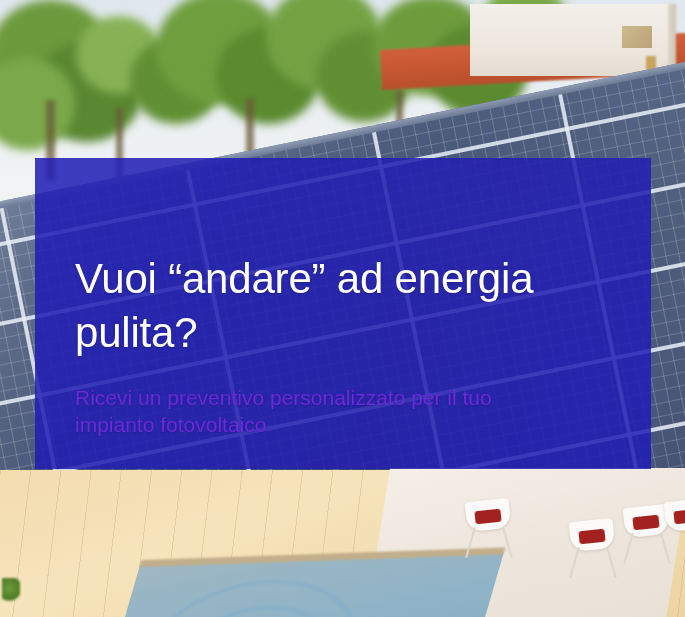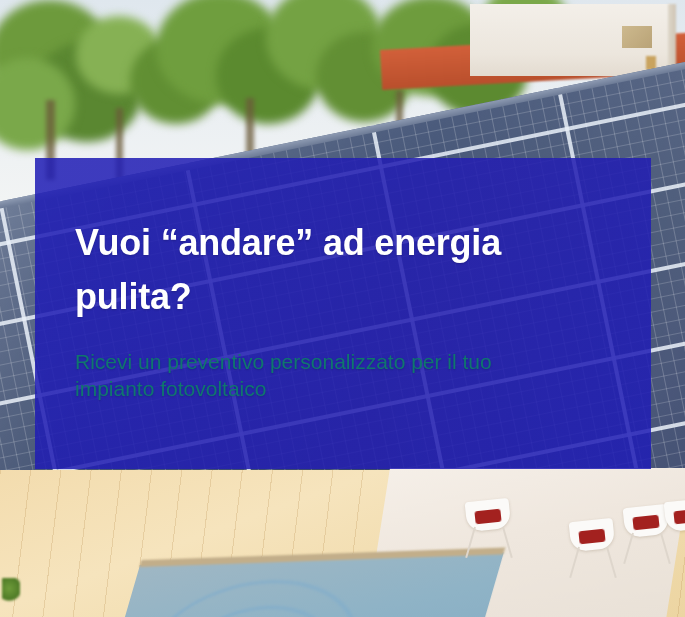--- a/index.html
+++ b/index.html
@@ -201,30 +201,31 @@
   }
   #overlay .tint{
     position:absolute; inset:0;
     background:linear-gradient(118deg, rgba(26,24,170,.10) 0%, rgba(60,40,150,.16) 62%, rgba(30,28,175,.06) 100%);
   }
 
   #copy{ position:absolute; left:40px; top:58px; right:30px; }
 
   #hero-title{
     color:#ffffff;
-    font-size:36px;
+    font-size:42px;
     line-height:54px;
-    font-weight:700;
+    font-weight:400;
     letter-spacing:-.2px;
     text-shadow:0 1px 2px rgba(0,0,0,.18);
     white-space:pre-line;
+    margin-top:36px;
   }
   #hero-sub{
     margin-top:24px;
-    color:#0f766e;
+    color:#6d28d9;
     font-size:21px;
     line-height:27px;
     font-weight:400;
     text-shadow:0 1px 2px rgba(0,0,0,.18);
     white-space:pre-line;
   }
 </style>
 </head>
 <body>
 

